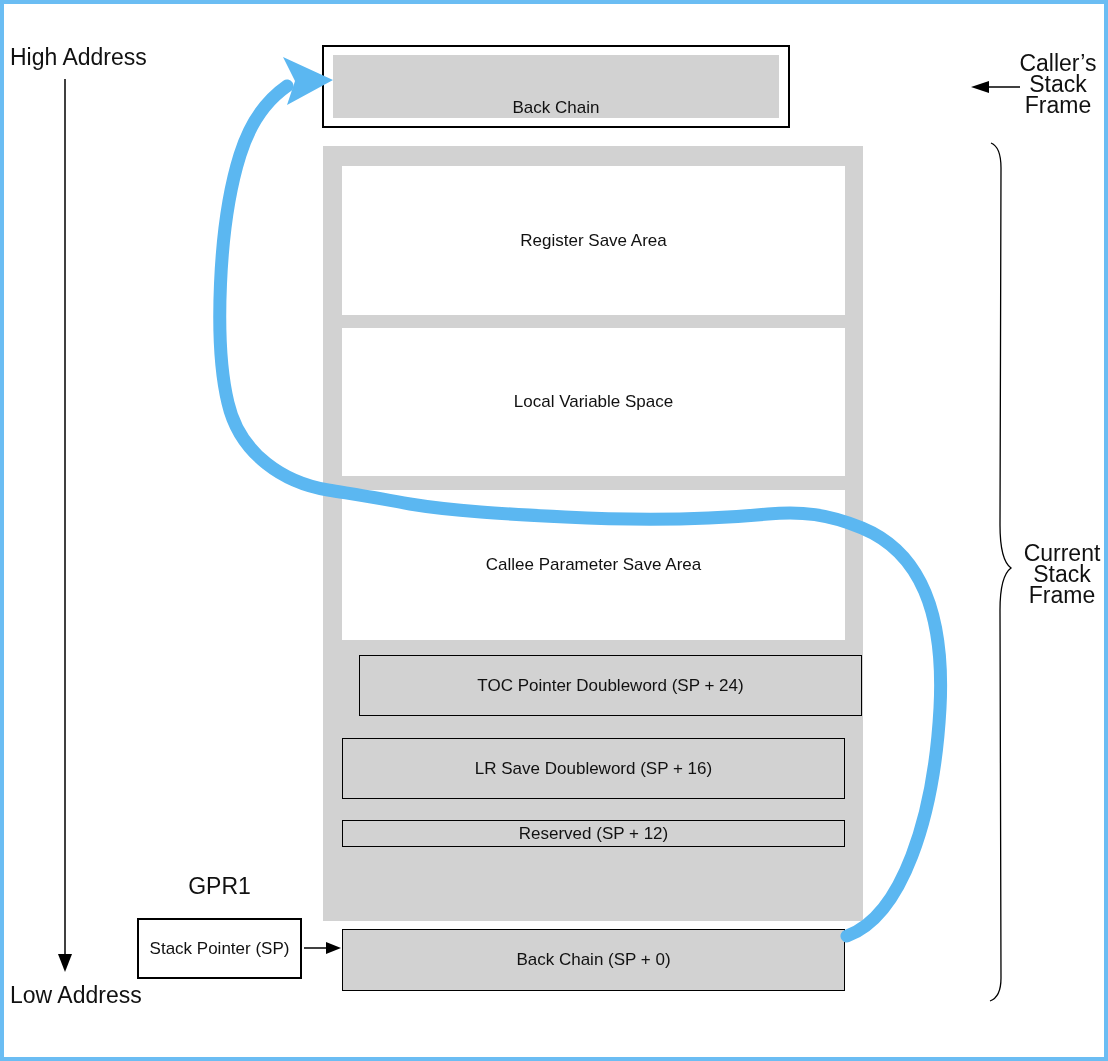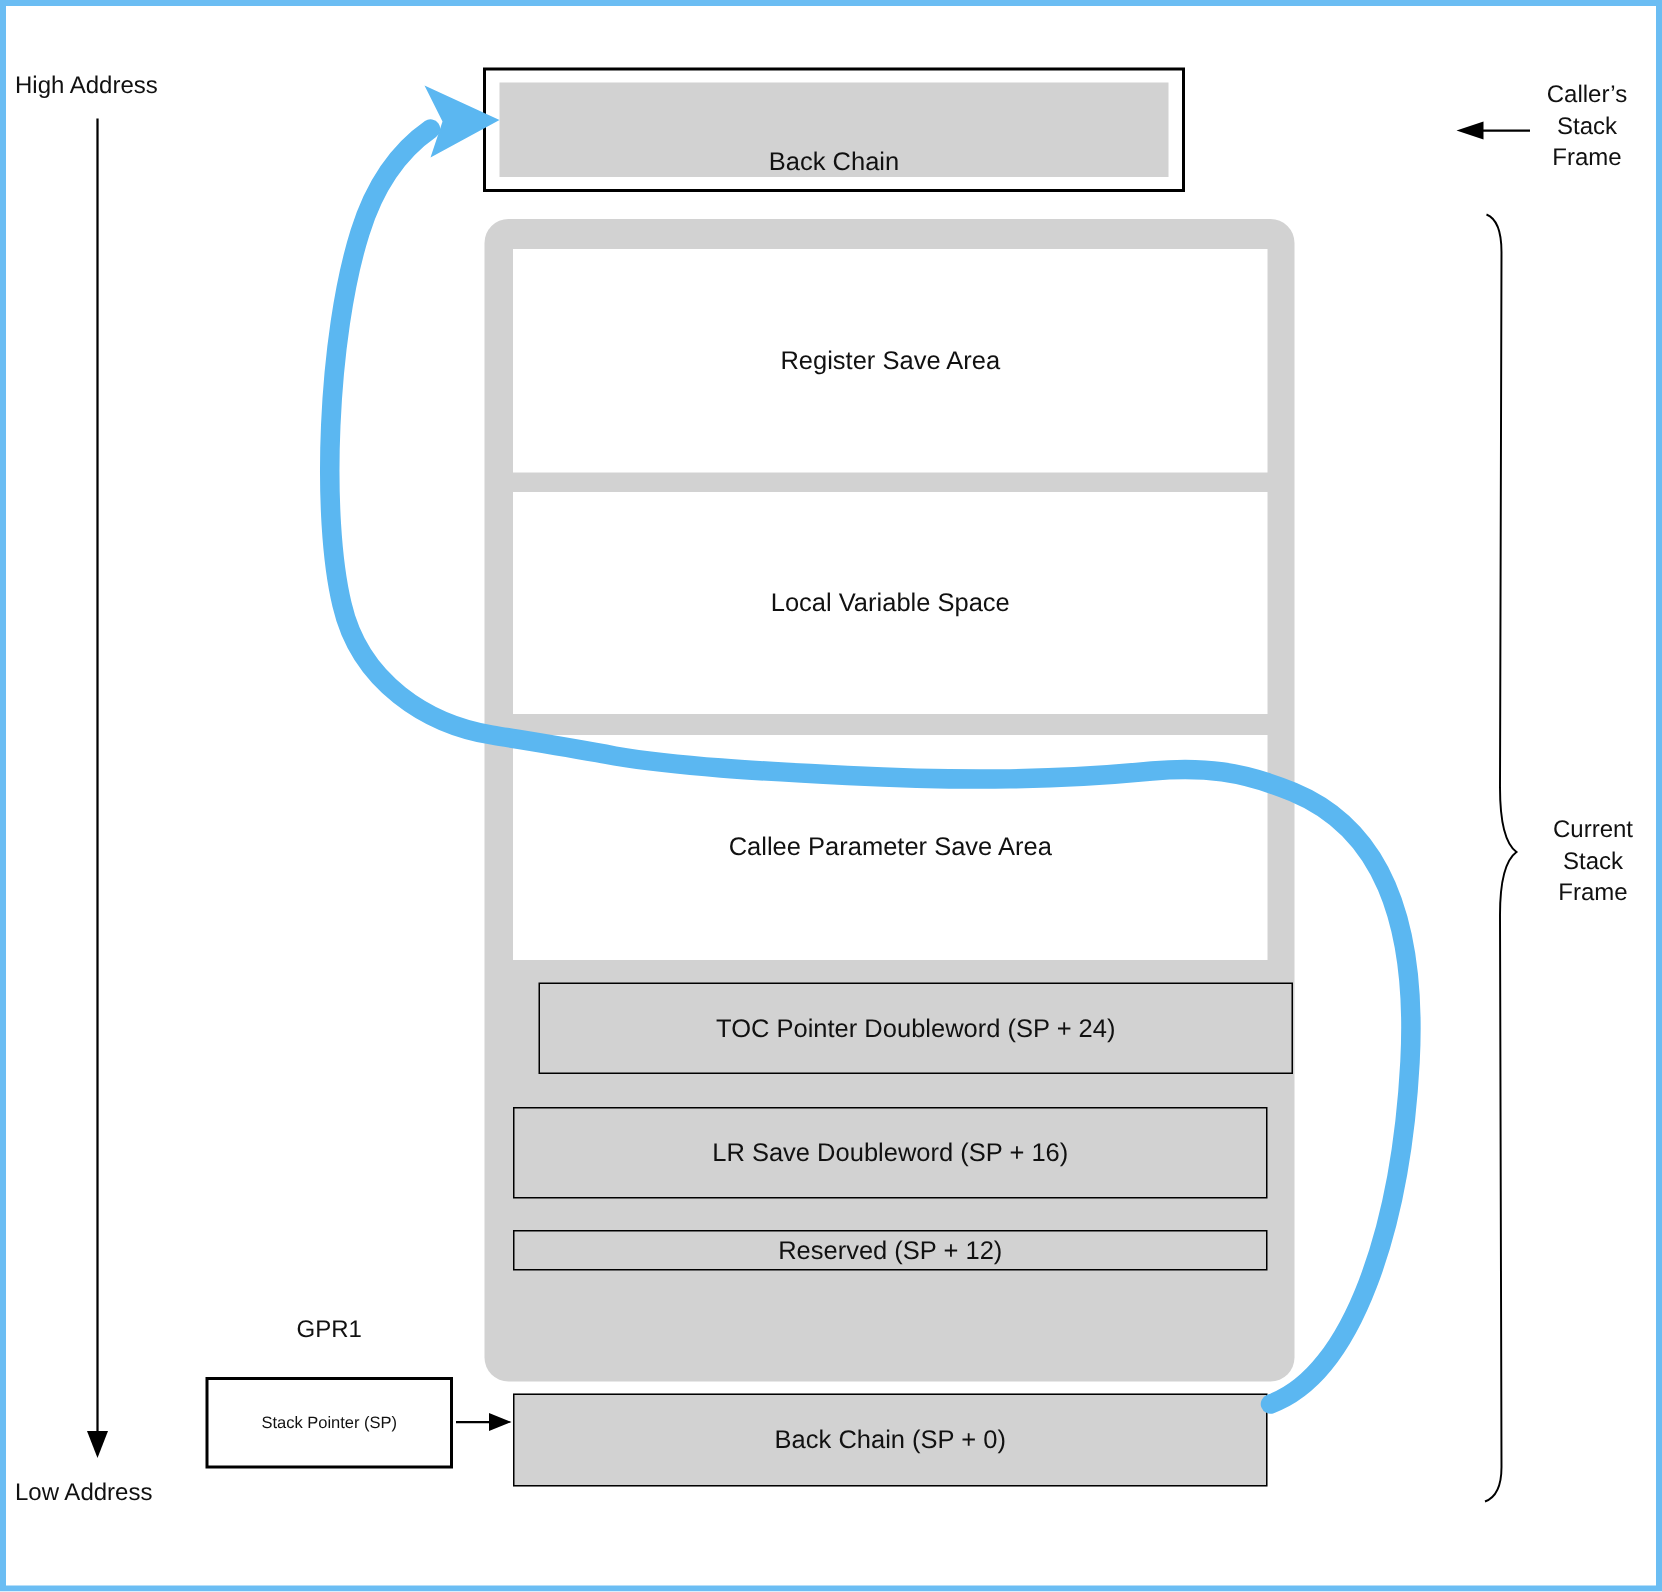--- a/index.html
+++ b/index.html
@@ -23,21 +23,21 @@
     overflow: hidden;
   }
   
   .canvas {
     position: absolute;
     left: -4px; top: -4px;
     width: 1108px; height: 1061px;
   }
   .lbl {
     position: absolute;
-    font-size: 16px;
+    font-size: 23px;
     line-height: 21px;
     color: var(--ink);
     white-space: nowrap;
   }
   .lbl.multiline { white-space: pre-line; text-align: center; }
 
   .high-address { left: 10px; top: 47px; }
   .low-address  { left: 10px; top: 985px; text-align: center; }
   .caller-frame-label  { left: 1008px; top: 53px;  width: 100px; }
   .current-frame-label { left: 1012px; top: 543px; width: 100px; }
@@ -57,21 +57,20 @@
     background: var(--frame-gray);
     display: flex; align-items: flex-end; justify-content: center;
     font-size: 17px;
   }
 
   .frame-container {
     position: absolute;
     left: 323px; top: 146px;
     width: 540px; height: 775px;
     background: var(--frame-gray);
-    border-radius: 16px;
   }
   .section {
     position: absolute;
     left: 19px; width: 503px;
     display: flex; align-items: center; justify-content: center;
     font-size: 17px;
     text-align: center;
   }
   .section.area { background: #ffffff; }
   .section.slot { background: var(--frame-gray); border: 1.5px solid #000000; }
@@ -84,21 +83,21 @@
   .sec-6 { top: 722px; height: 29px; }
   .sec-7 { top: 783px; height: 62px; }
 
   .sp-box {
     position: absolute;
     left: 137px; top: 918px;
     width: 165px; height: 61px;
     background: #ffffff;
     border: 2px solid #000000;
     display: flex; align-items: center; justify-content: center;
-    font-size: 11px;
+    font-size: 17px;
   }
 
   svg.overlay {
     position: absolute;
     left: 0; top: 0;
     width: 1108px; height: 1061px;
     pointer-events: none;
   }
   .thin-line   { stroke: #000000; stroke-width: 1.5; fill: none; }
   .brace-path  { stroke: #000000; stroke-width: 1.3; fill: none; }

